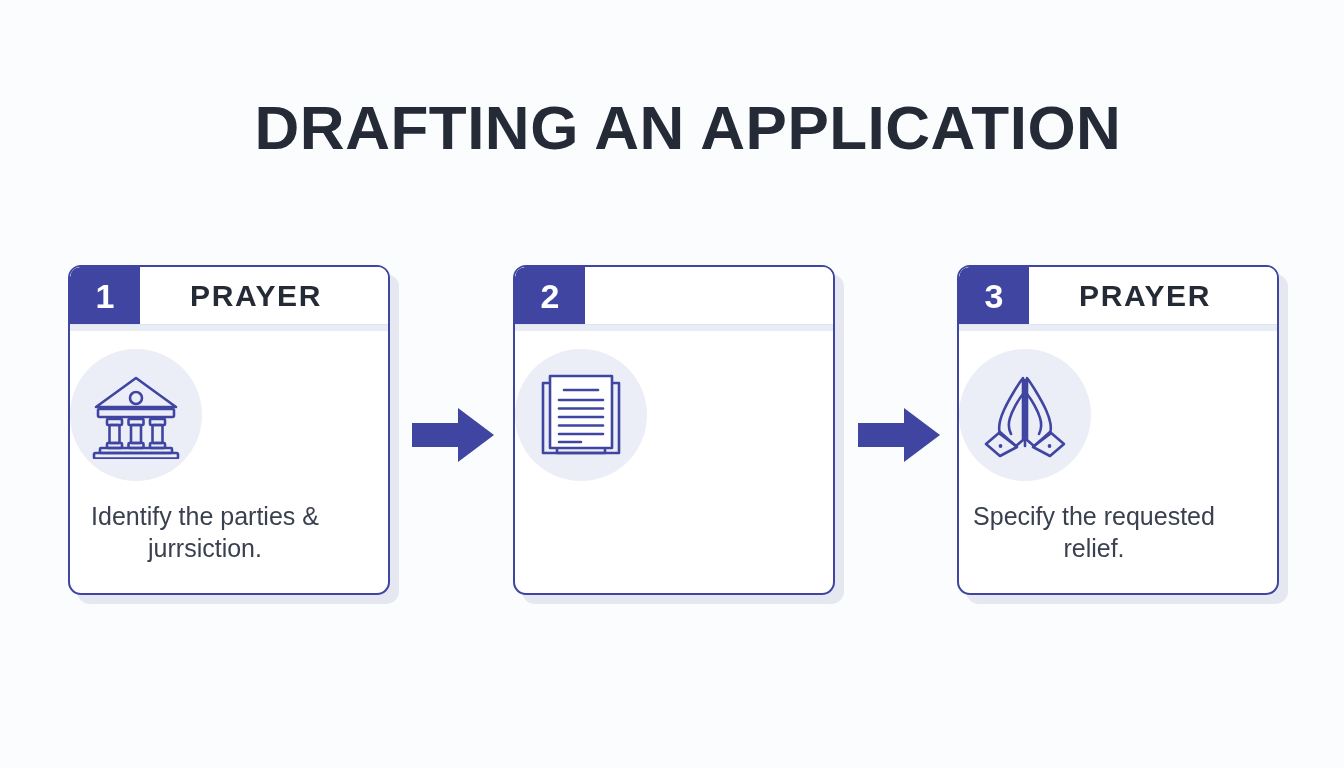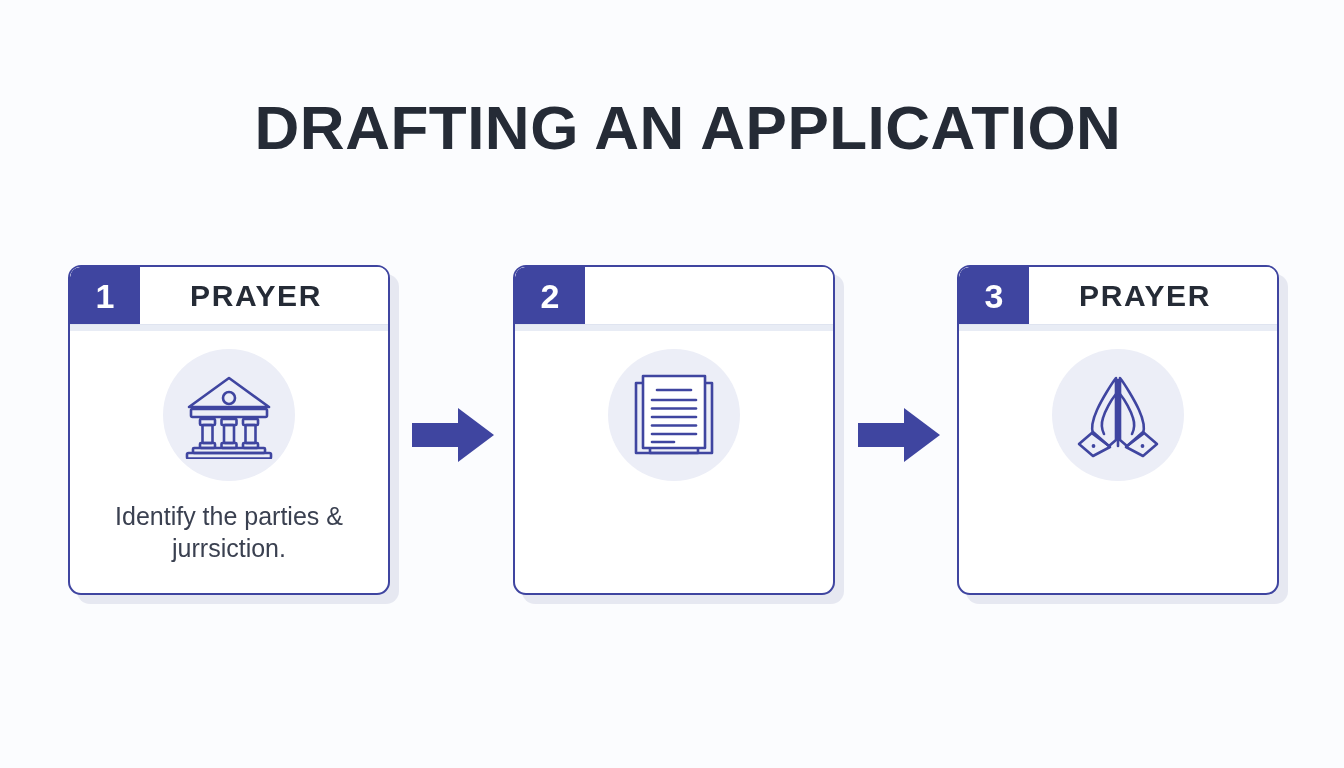--- a/index.html
+++ b/index.html
@@ -79,21 +79,21 @@
     height:7px;
     background:#e8ecf5;
     border-top:1px solid #dfe4f0;
   }
 
   .card-body {
     position:relative;
     height:262px;
     display:flex;
     flex-direction:column;
-    align-items:center;
+    align-items:flex-start;
   }
 
   .icon-circle {
     width:132px;
     height:132px;
     border-radius:50%;
     background:#eceef7;
     margin-top:18px;
     display:flex;
     align-items:center;
@@ -218,20 +218,21 @@
               <path d="M47 12 L47 78"></path>
 
               <path d="M22 64 L8 76 L22 88 L39 79 Z"></path>
               <circle cx="22.5" cy="78" r="1.9" fill="#3f45a0" stroke="none"></circle>
 
               <path d="M72 64 L86 76 L72 88 L55 79 Z"></path>
               <circle cx="71.5" cy="78" r="1.9" fill="#3f45a0" stroke="none"></circle>
             </svg>
           </span>
         </div>
+        <div class="card-desc">Specify the requested relief.</div>
       </div>
     </div>
 
   </div>
 
   <div class="arrow arrow-1">
     <svg width="82" height="58" viewBox="0 0 82 58">
       <path d="M0 17 L46 17 L46 2 L82 29 L46 56 L46 41 L0 41 Z" fill="#3f45a0"></path>
     </svg>
   </div>

